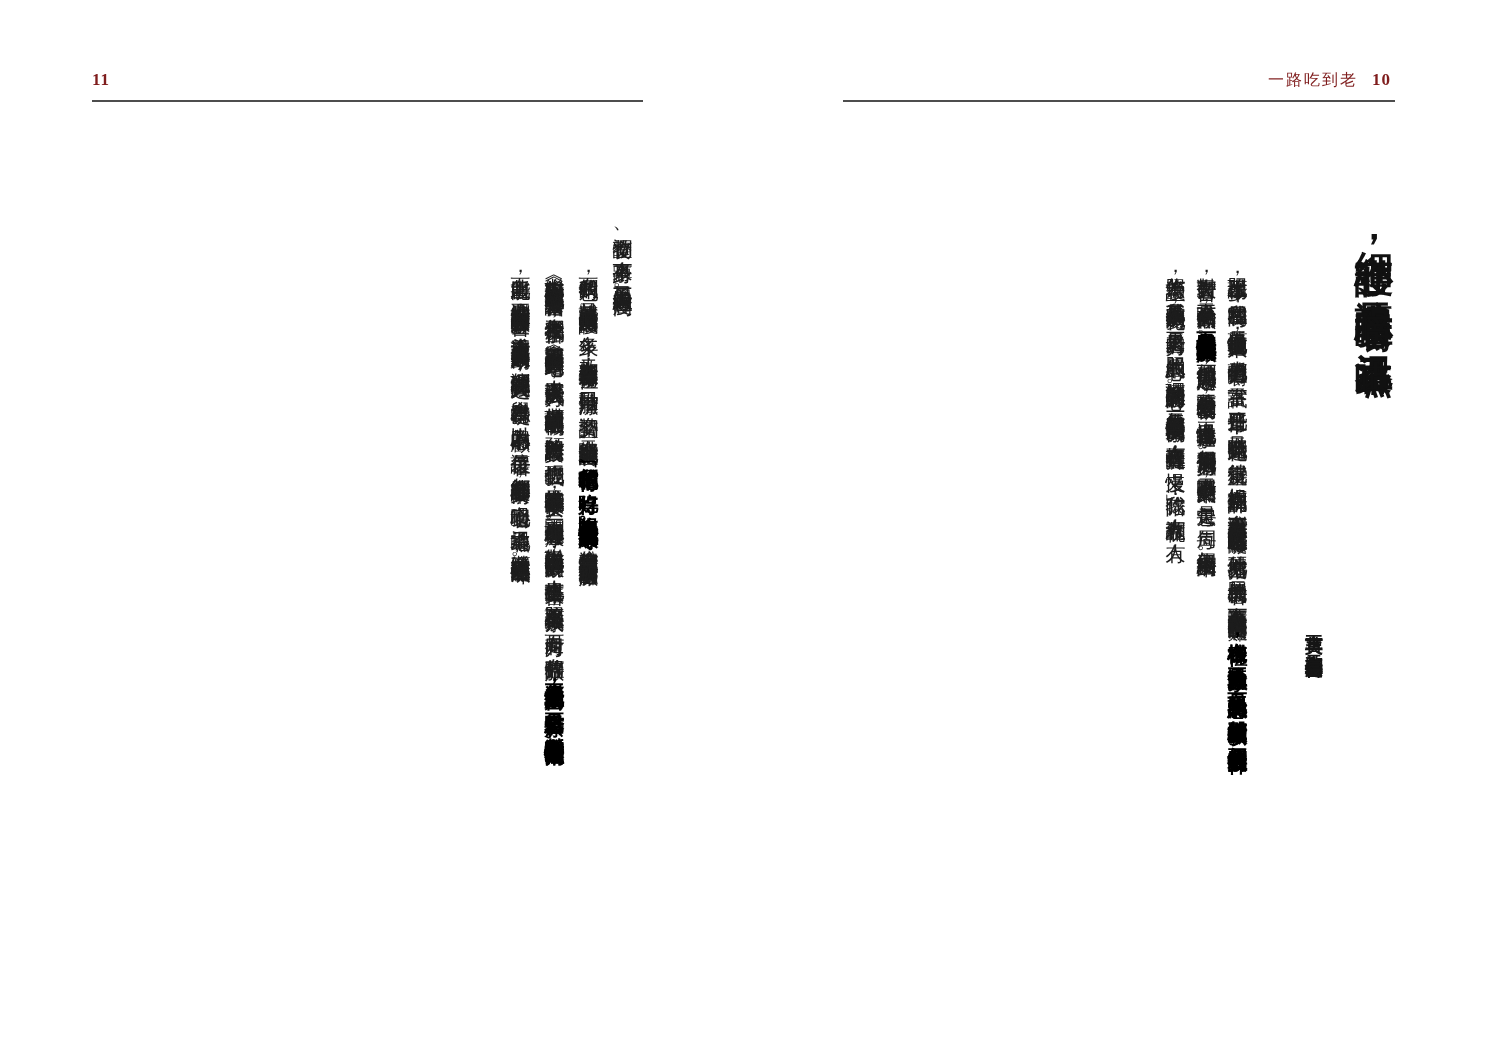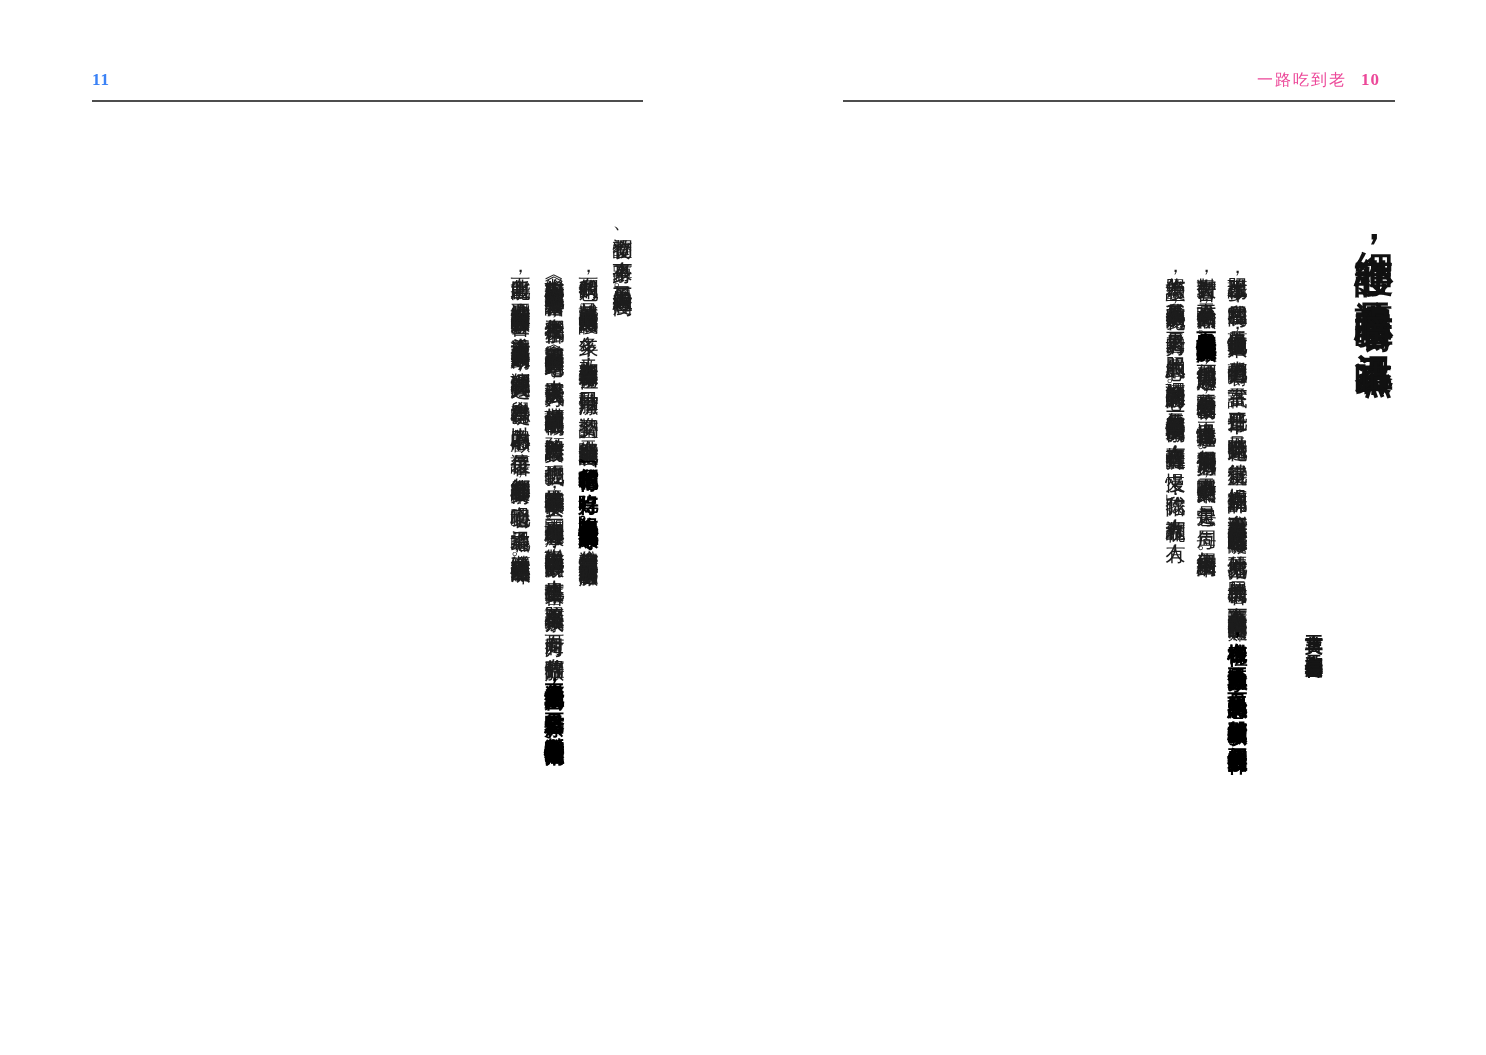--- a/index.html
+++ b/index.html
@@ -20,28 +20,28 @@
     inset: 0;
   }
   
   .folio-left {
     position: absolute;
     left: 92px;
     top: 70px;
     font-size: 17px;
     font-weight: bold;
     letter-spacing: 1px;
-    color: #3b82f6;
+    color: #7f1d1d;
   }
   .folio-right {
     position: absolute;
-    right: 106px;
+    right: 95px;
     top: 70px;
     font-size: 16px;
-    color: #ec4899;
+    color: #7f1d1d;
     white-space: nowrap;
   }
   .folio-right .running-title {
     letter-spacing: 2px;
   }
   .folio-right .page-num {
     font-size: 17px;
     font-weight: bold;
     margin-left: 14px;
     letter-spacing: 1px;

